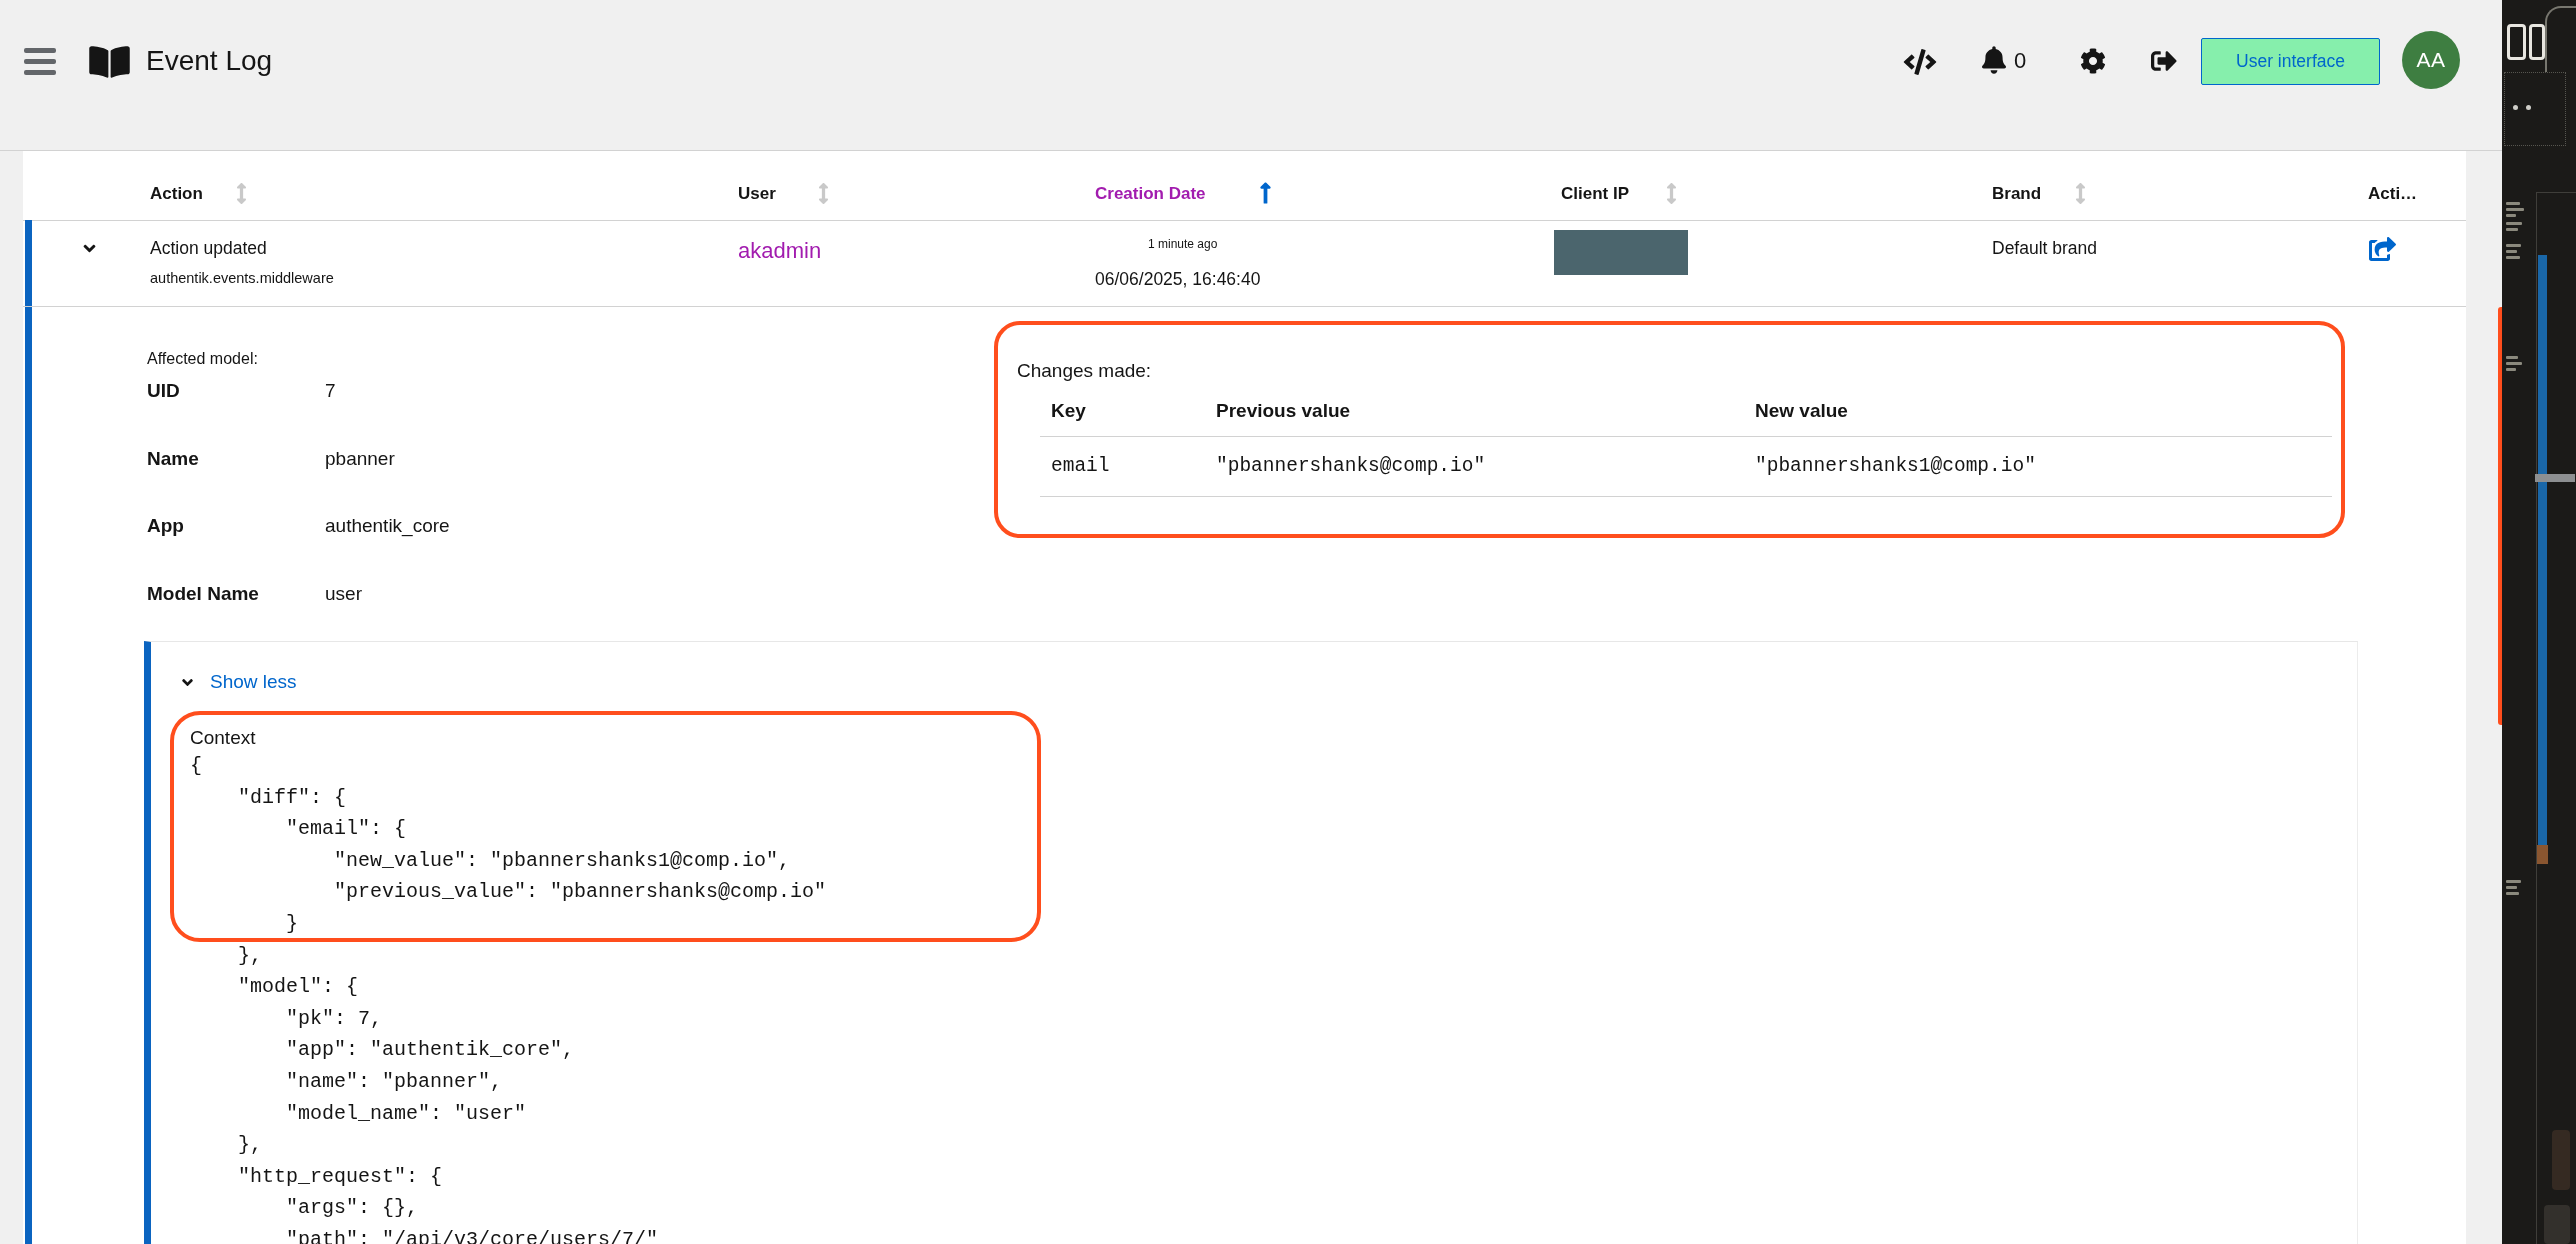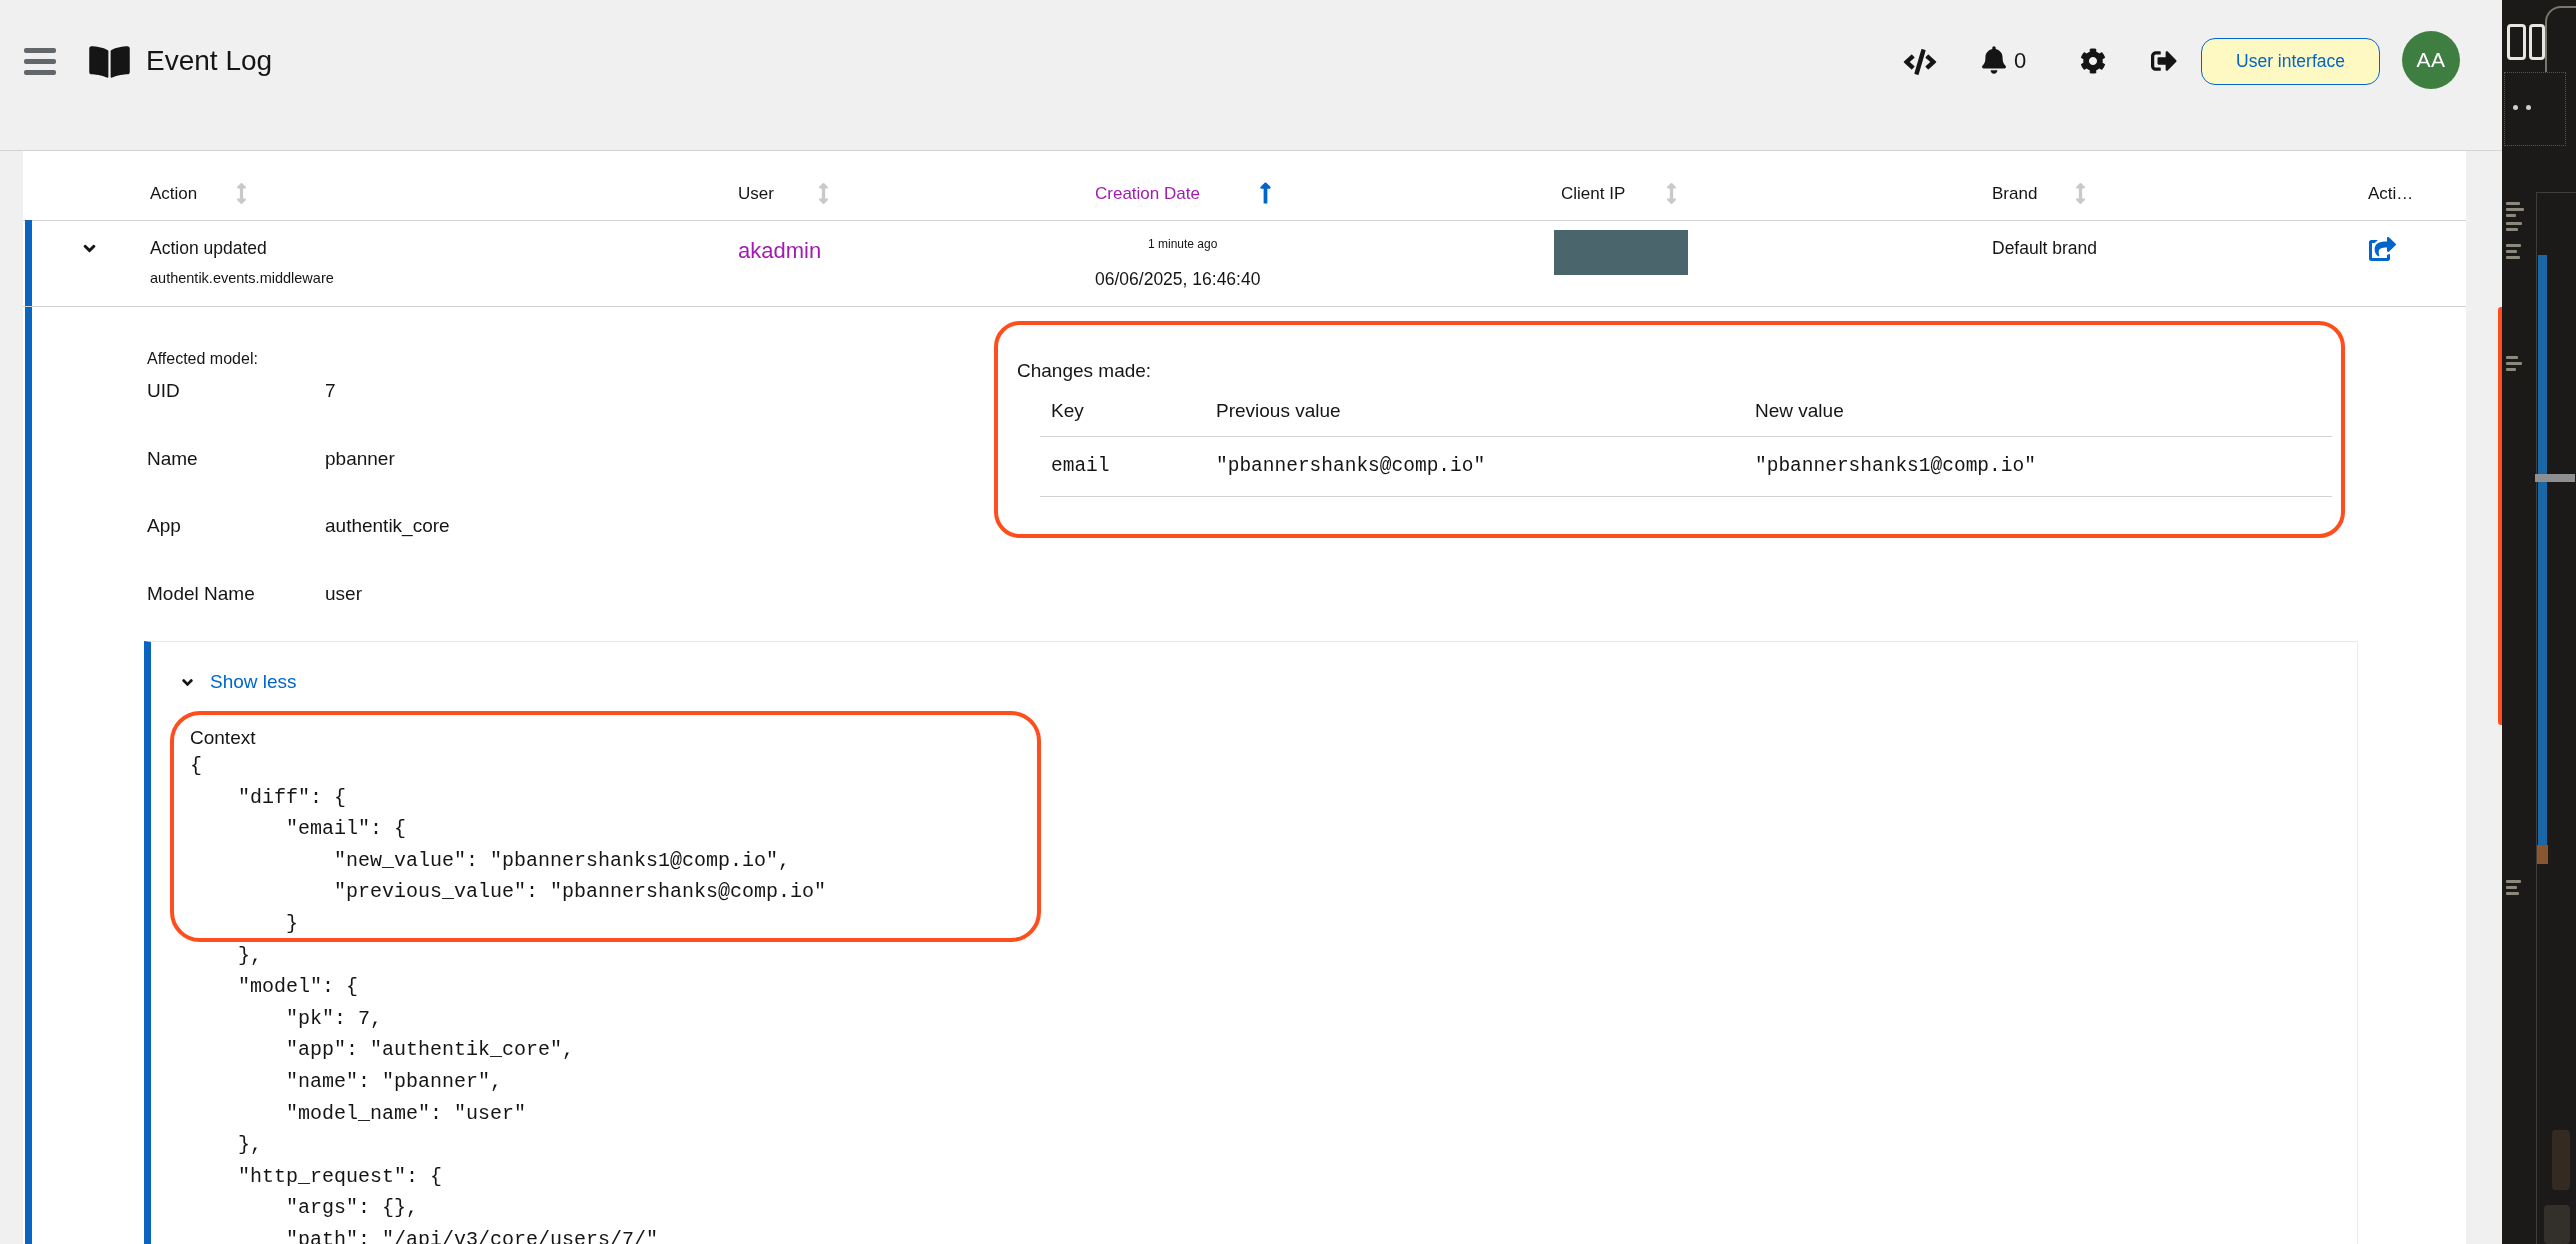--- a/index.html
+++ b/index.html
@@ -1,20 +1,20 @@
 <!DOCTYPE html>
 <html><head>
 <meta charset="utf-8">
 <style>
   html,body{margin:0;padding:0}
   body{font-family:"Liberation Sans",sans-serif;color:#151515}
   #root{position:relative;width:2576px;height:1244px;background:#f0f0f0;overflow:hidden}
   .abs{position:absolute}
   .txt{position:absolute;white-space:nowrap;line-height:1.15}
-  .b{font-weight:400}
+  .b{font-weight:700}
   .blue{color:#a21caf}
   .mono{font-family:"Liberation Mono","DejaVu Sans Mono",monospace}
   .hr{position:absolute;background:#d2d2d2;height:1px}
   .annot{position:absolute;border:4px solid #ff4e1d;background:transparent;pointer-events:none}
   .hbar{position:absolute;width:32px;height:5px;border-radius:2px;background:#63666a}
   .smudge{position:absolute;height:3px;border-radius:1px;background:#8b897d}
   svg{display:block}
   .icon-btn{position:absolute;background:none;border:none;padding:0;cursor:pointer}
 </style>
 </head>
@@ -66,21 +66,21 @@
   </button>
 
   <button class="icon-btn" style="left:2151px;top:48px">
     <span>
       <svg width="26" height="26" viewBox="0 0 512 512">
           <path fill="#151515" d="M497 273L329 441c-15 15-41 4.5-41-17v-96H152c-13.3 0-24-10.7-24-24v-96c0-13.3 10.7-24 24-24h136V88c0-21.4 25.9-32 41-17l168 168c9.3 9.4 9.3 24.6 0 34zM192 436v-40c0-6.6-5.4-12-12-12H96c-17.7 0-32-14.3-32-32V160c0-17.7 14.3-32 32-32h84c6.6 0 12-5.4 12-12V76c0-6.6-5.4-12-12-12H96c-53 0-96 43-96 96v192c0 53 43 96 96 96h84c6.6 0 12-5.4 12-12z"></path>
         </svg>
     </span>
   </button>
 
-  <button style="position:absolute;left:2201px;top:38px;width:179px;height:47px;background:#fef9c3;border:1px solid #0066cc;border-radius:14px;color:#0066cc;font-size:17.5px;font-family:'Liberation Sans',sans-serif;cursor:pointer">User interface</button>
+  <button style="position:absolute;left:2201px;top:38px;width:179px;height:47px;background:#86efac;border:1px solid #0066cc;border-radius:2px;color:#0066cc;font-size:17.5px;font-family:'Liberation Sans',sans-serif;cursor:pointer">User interface</button>
 
   <div style="position:absolute;left:2402px;top:31px;width:58px;height:58px;border-radius:50%;background:#3e7e41;color:#fff;font-size:21px;font-weight:500;display:flex;align-items:center;justify-content:center;letter-spacing:.5px;cursor:pointer">AA</div>
 
   <div class="abs" style="left:23px;top:151px;width:2443px;height:1093px;background:#fff"></div>
 
   <div class="txt b" style="left:150px;top:184px;font-size:17px;cursor:pointer">Action</div>
   <span class="abs" style="left:236px;top:183px;cursor:pointer">
     <svg width="11" height="21" viewBox="0 0 256 512">
         <path fill="#c9c9c9" d="M214.059 377.941H168V134.059h46.059c21.382 0 32.09-25.851 16.971-40.971L144.971 7.029c-9.373-9.373-24.568-9.373-33.941 0L24.971 93.088c-15.119 15.119-4.411 40.971 16.971 40.971H88v243.882H41.941c-21.382 0-32.09 25.851-16.971 40.971l86.059 86.059c9.373 9.373 24.568 9.373 33.941 0l86.059-86.059c15.12-15.119 4.412-40.971-16.97-40.971z"></path>
       </svg>

